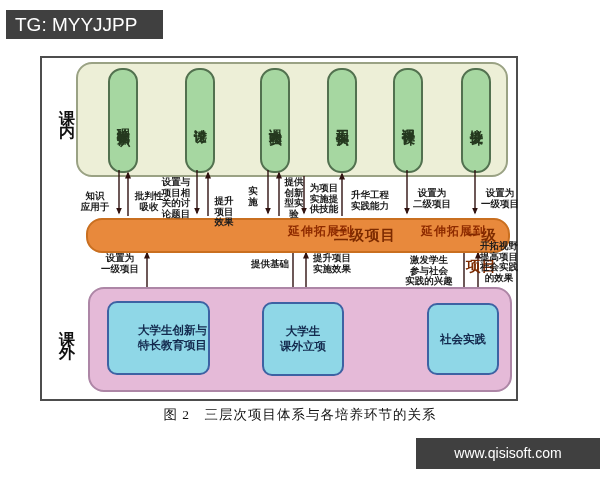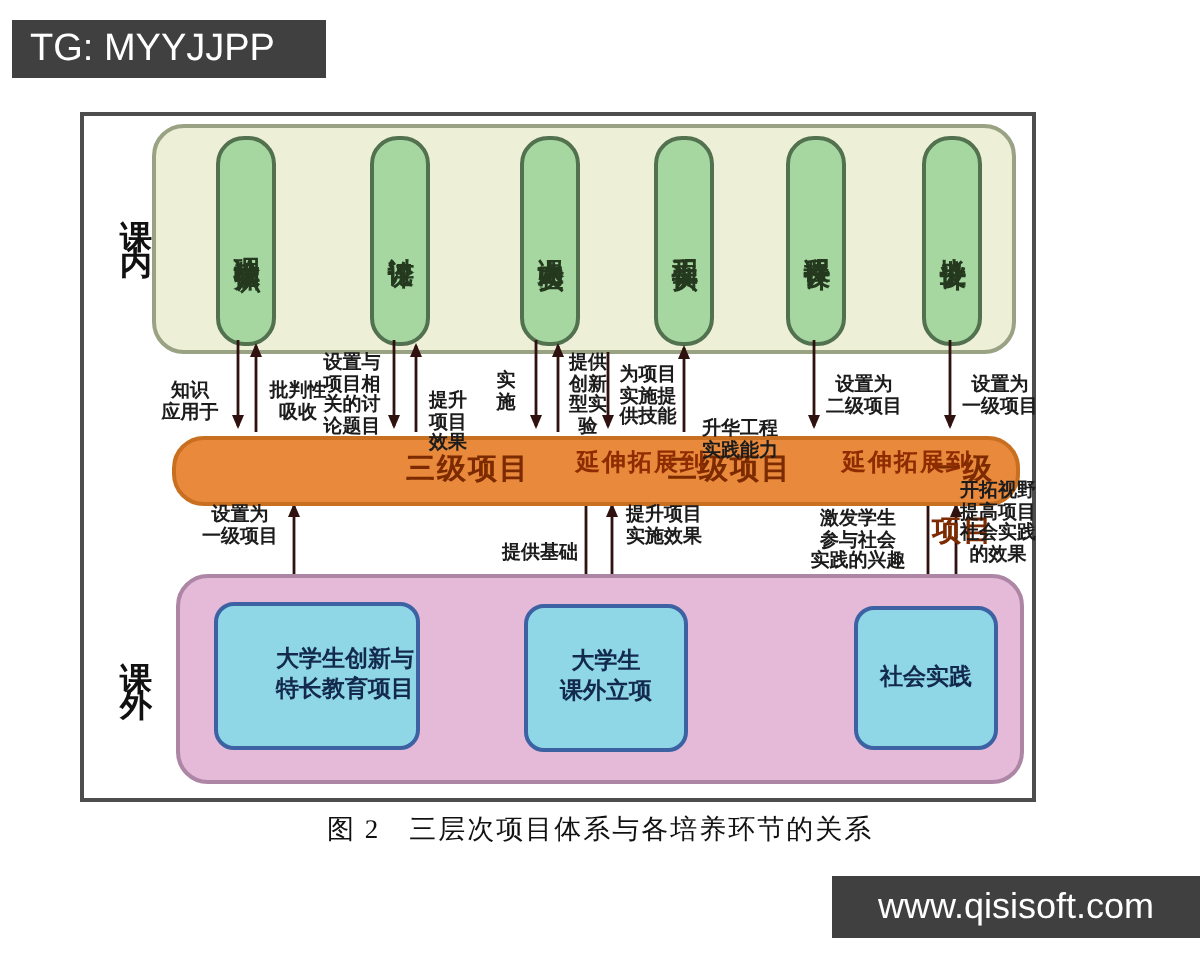--- a/index.html
+++ b/index.html
@@ -3,21 +3,21 @@
 <meta charset="utf-8">
 <style>
   html,body{margin:0;padding:0;}
   body{width:600px;height:480px;position:relative;background:#ffffff;overflow:hidden;
        font-family:"Liberation Serif","DejaVu Serif",serif;}
   .abs{position:absolute;}
 
   
   .wm{background:#404040;color:#ffffff;font-family:"Liberation Sans","DejaVu Sans",sans-serif;}
   .wm-top{left:6px;top:10px;width:148px;height:29px;line-height:29px;padding-left:9px;font-size:19px;}
-  .wm-bottom{left:416px;top:438px;width:184px;height:31px;line-height:31px;text-align:center;font-size:18px;}
+  .wm-bottom{left:416px;top:438px;width:184px;height:31px;line-height:31px;text-align:center;font-size:14px;}
 
   
   .frame{left:40px;top:56px;width:474px;height:341px;border:2px solid #4d4d4d;}
 
   
   .zone{writing-mode:vertical-rl;letter-spacing:13px;font-weight:bold;font-size:16px;color:#111;}
   .zone-in{left:56px;top:97px;}
   .zone-out{left:56px;top:318px;}
 
   
@@ -35,25 +35,25 @@
 
   
   .lbl{font-size:9.5px;line-height:10.5px;font-weight:bold;color:#1c1c1c;white-space:pre-line;text-align:center;}
   .tl1{left:76px; top:191px;width:38px;}
   .tl2{left:131px;top:191px;width:36px;}
   .tl3{left:159px;top:177px;width:34px;}
   .tl4{left:211px;top:184px;width:26px;margin-top:12px;}
   .tl5{left:245px;top:186px;width:16px;}
   .tl6{left:282px;top:177px;width:24px;}
   .tl7{left:307px;top:183px;width:34px;}
-  .tl8{left:346px;top:190px;width:48px;margin-top:20px;}
+  .tl8{left:346px;top:190px;width:48px;}
   .tl9{left:410px;top:188px;width:44px;}
   .tl10{left:478px;top:188px;width:44px;}
   .bl1{left:98px; top:253px;width:44px;}
-  .bl2{left:249px;top:272px;width:42px;}
+  .bl2{left:249px;top:259px;width:42px;}
   .bl3{left:310px;top:253px;width:44px;}
   .bl4{left:402px;top:255px;width:54px;}
   .bl5{left:477px;top:241px;width:44px;}
 
   
   .pink-box{left:88px;top:287px;width:420px;height:101px;background:#e5bad8;border:2px solid #ad86a6;border-radius:16px;}
   .cyan{background:#8fd7e7;border:2px solid #3d62a3;border-radius:10px;color:#132a4e;font-weight:bold;
         font-size:11.5px;line-height:15px;display:flex;align-items:center;justify-content:center;text-align:center;white-space:pre-line;}
   .c1{left:107px;top:301px;width:71px;height:70px;padding-left:28px;}
   .c2{left:262px;top:302px;width:78px;height:70px;}
@@ -110,21 +110,20 @@
     <line x1="464" y1="252" x2="464" y2="299" marker-end="url(#mDark)"></line>
     <line x1="478" y1="300" x2="478" y2="253" marker-end="url(#mDark)"></line>
   </g>
   <g stroke="#8e2b00" stroke-width="2">
     <line x1="200" y1="239" x2="262" y2="239" marker-end="url(#mRed)"></line>
     <line x1="333" y1="239" x2="395" y2="239" marker-end="url(#mRed)"></line>
   </g>
 </svg>
 
 <div class="abs bar">
-  <span class="bar-lbl bar-l3">三级项目</span>
   <span class="bar-lbl bar-l2">二级项目</span>
   <span class="bar-lbl bar-l1">一级项目</span>
   <span class="ext-lbl ext1">延伸拓展到</span>
   <span class="ext-lbl ext2">延伸拓展到</span>
 </div>
 
 <div class="abs lbl tl1">知识
 应用于</div>
 <div class="abs lbl tl2">批判性
 吸收</div>

